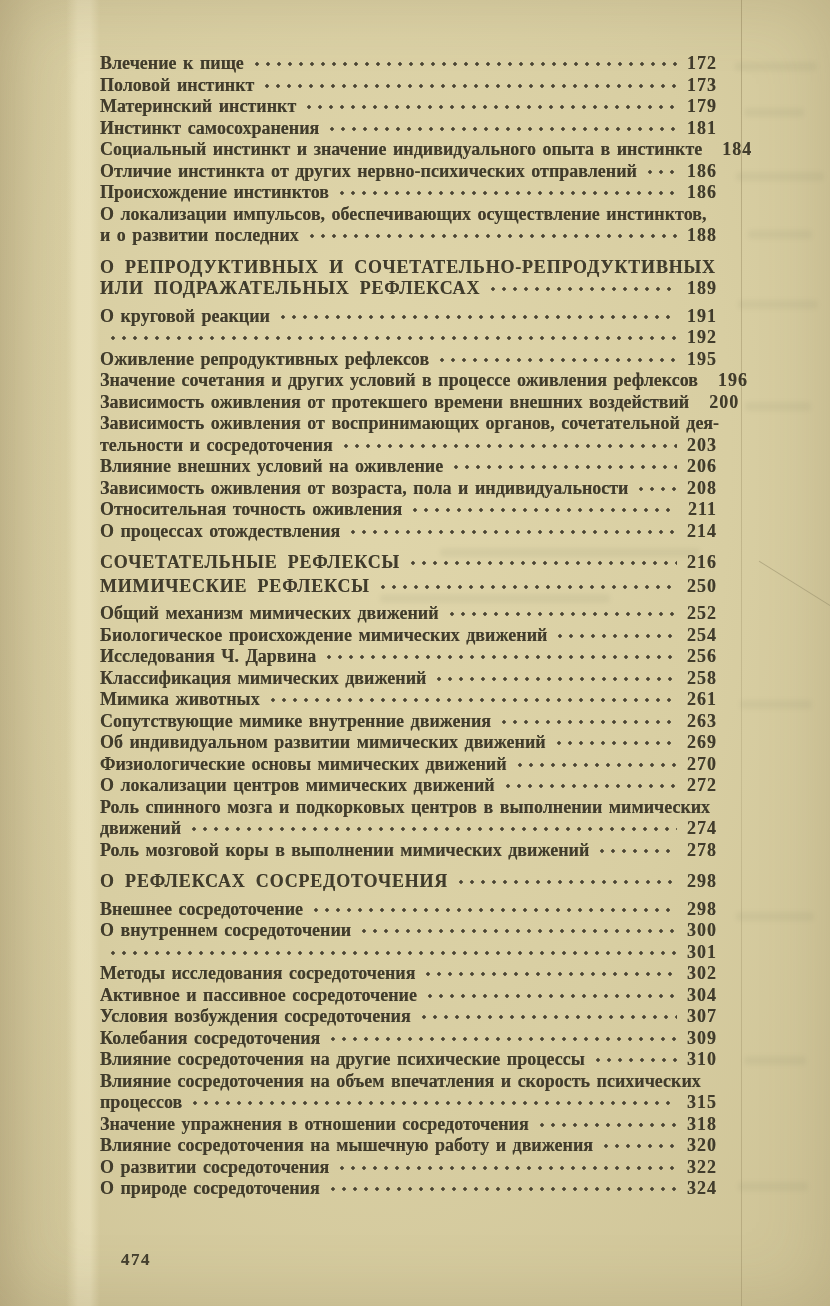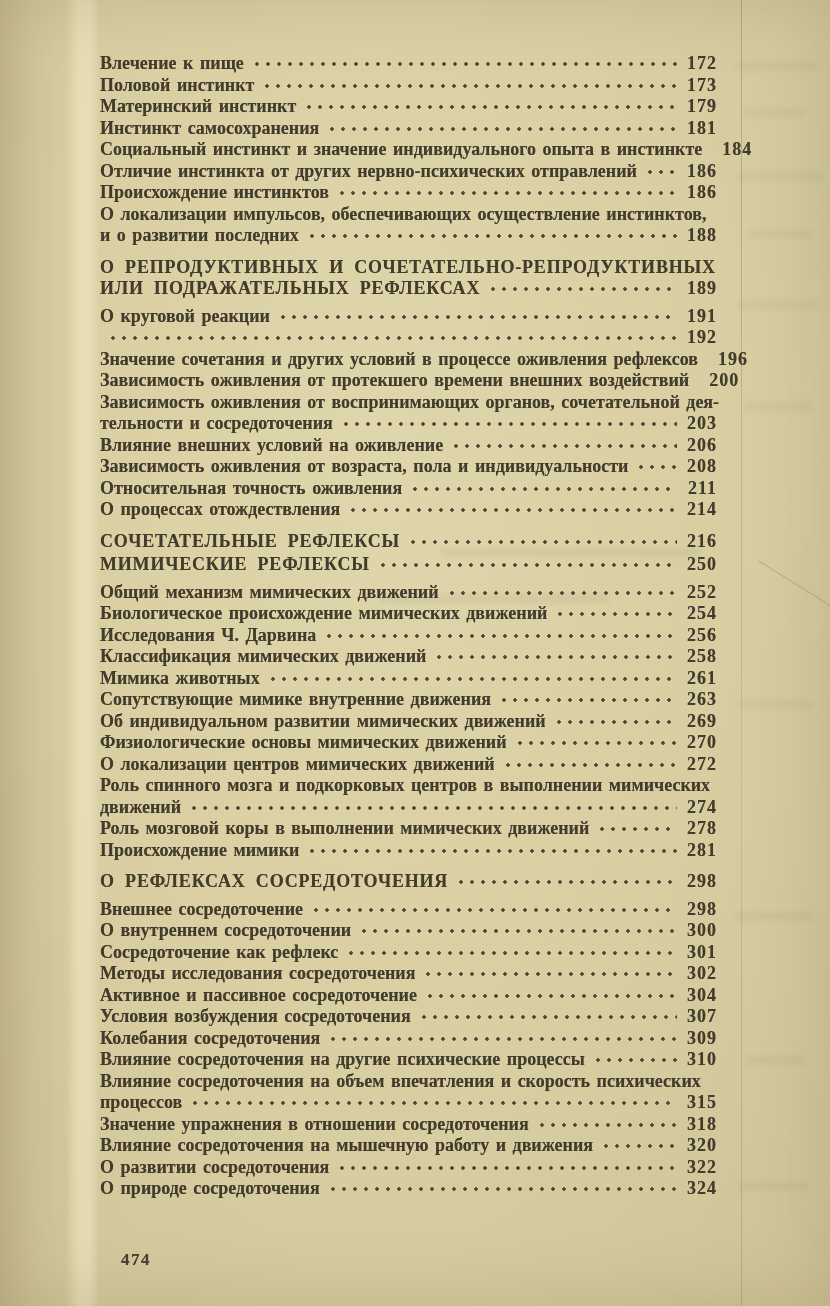--- a/index.html
+++ b/index.html
@@ -150,20 +150,27 @@
           <span class="leader"></span>
           <span class="pagenum">191</span>
         </div>
       </div>
       <div class="row entry">
         <div class="line">
           <span class="leader"></span>
           <span class="pagenum">192</span>
         </div>
       </div>
+      <div class="row entry">
+        <div class="line">
+          <span class="txt">Оживление репродуктивных рефлексов</span>
+          <span class="leader"></span>
+          <span class="pagenum">195</span>
+        </div>
+      </div>
       <div class="row entry no-dots">
         <div class="line">
           <span class="txt">Значение сочетания и других условий в процессе оживления рефлексов</span>
           <span class="pagenum">196</span>
         </div>
       </div>
       <div class="row entry no-dots">
         <div class="line">
           <span class="txt">Зависимость оживления от протекшего времени внешних воздействий</span>
           <span class="pagenum">200</span>
@@ -294,27 +301,20 @@
           <span class="pagenum">274</span>
         </div>
       </div>
       <div class="row entry">
         <div class="line">
           <span class="txt">Роль мозговой коры в выполнении мимических движений</span>
           <span class="leader"></span>
           <span class="pagenum">278</span>
         </div>
       </div>
-      <div class="row entry">
-        <div class="line">
-          <span class="txt">Происхождение мимики</span>
-          <span class="leader"></span>
-          <span class="pagenum">281</span>
-        </div>
-      </div>
       <div class="row heading">
         <div class="line">
           <span class="txt">О РЕФЛЕКСАХ СОСРЕДОТОЧЕНИЯ</span>
           <span class="leader"></span>
           <span class="pagenum">298</span>
         </div>
       </div>
       <div class="row entry">
         <div class="line">
           <span class="txt">Внешнее сосредоточение</span>
@@ -324,21 +324,20 @@
       </div>
       <div class="row entry">
         <div class="line">
           <span class="txt">О внутреннем сосредоточении</span>
           <span class="leader"></span>
           <span class="pagenum">300</span>
         </div>
       </div>
       <div class="row entry">
         <div class="line">
-          <span class="txt">Сосредоточение как рефлекс</span>
           <span class="leader"></span>
           <span class="pagenum">301</span>
         </div>
       </div>
       <div class="row entry">
         <div class="line">
           <span class="txt">Методы исследования сосредоточения</span>
           <span class="leader"></span>
           <span class="pagenum">302</span>
         </div>

